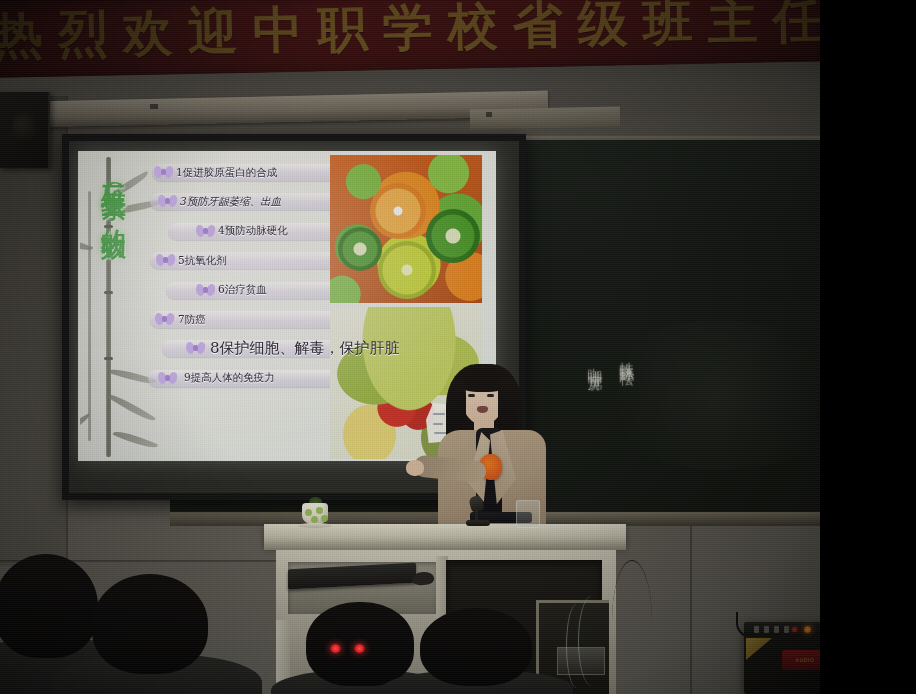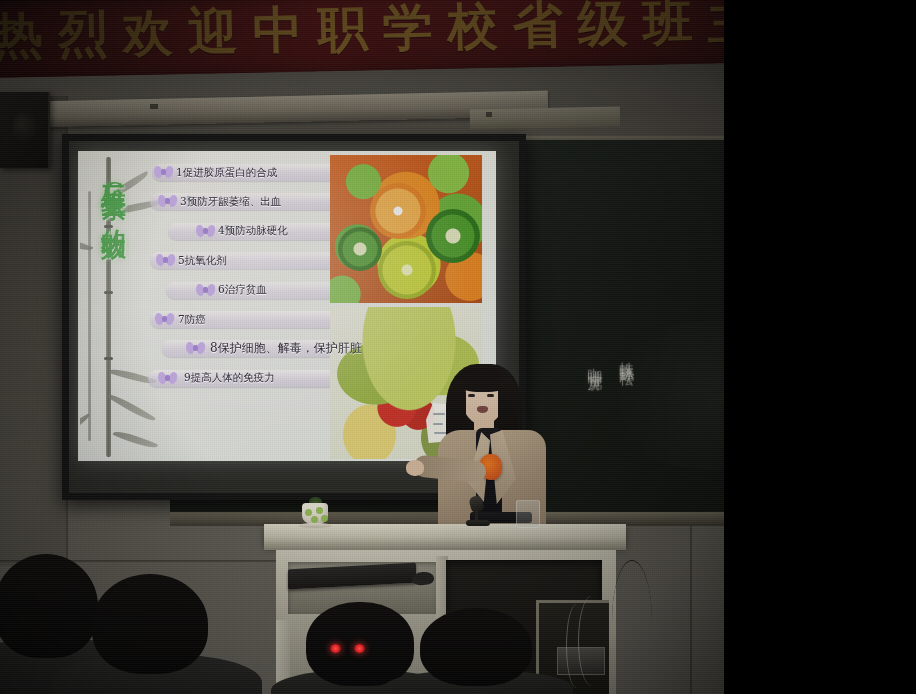--- a/index.html
+++ b/index.html
@@ -2,21 +2,21 @@
 <html><head>
 <meta charset="utf-8">
 <title>Classroom Presentation Photo</title>
 <style>
   html,body{margin:0;padding:0;background:#000;}
   body{
     font-family:"DejaVu Sans","Liberation Sans",sans-serif;
   }
   #scene{
     position:relative;
-    width:724px;height:694px;
+    width:820px;height:694px;
     overflow:hidden;
     background:#1a1916;
   }
 
   
   .wall{
     position:absolute;left:0;top:0;width:916px;height:694px;
     background:linear-gradient(180deg,#3a3833 0%,#4c4a44 12%,#565349 30%,#5e5b50 55%,#66635a 78%,#706d64 100%);
   }
   .wall-left-panel{
@@ -604,21 +604,21 @@
             <div class="bar" style="left:0;width:186px;"></div>
             <div class="bowtie" style="left:2px;top:9px;">
               <div class="lobe l"></div>
                 <div class="lobe r"></div>
                 <div class="knot"></div>
             </div>
             <div class="btext">1促进胶原蛋白的合成</div>
           </div>
 
 
-          <div class="brow" style="padding-left:28px;">
+          <div class="brow" style="padding-left:28px;font-style:italic;">
             <div class="bar" style="left:-2px;width:190px;"></div>
             <div class="bowtie" style="left:6px;top:9px;">
               <div class="lobe l"></div>
                 <div class="lobe r"></div>
                 <div class="knot"></div>
             </div>
             <div class="btext">3预防牙龈萎缩、出血</div>
           </div>
 
           <div class="brow" style="padding-left:66px;">
@@ -661,21 +661,21 @@
             <div class="btext">7防癌</div>
           </div>
 
           <div class="brow" style="padding-left:58px;">
             <div class="bar" style="left:10px;width:178px;"></div>
             <div class="bowtie" style="left:34px;top:9px;">
               <div class="lobe l"></div>
                 <div class="lobe r"></div>
                 <div class="knot"></div>
             </div>
-            <div class="btext" style="font-size:12px;text-align:right;">8保护细胞、解毒，保护肝脏</div>
+            <div class="btext" style="font-size:15px;text-align:right;">8保护细胞、解毒，保护肝脏</div>
           </div>
 
           <div class="brow" style="padding-left:32px;text-align:center;">
             <div class="bar" style="left:-4px;width:192px;"></div>
             <div class="bowtie" style="left:6px;top:9px;">
               <div class="lobe l"></div>
                 <div class="lobe r"></div>
                 <div class="knot"></div>
             </div>
             <div class="btext">9提高人体的免疫力</div>

